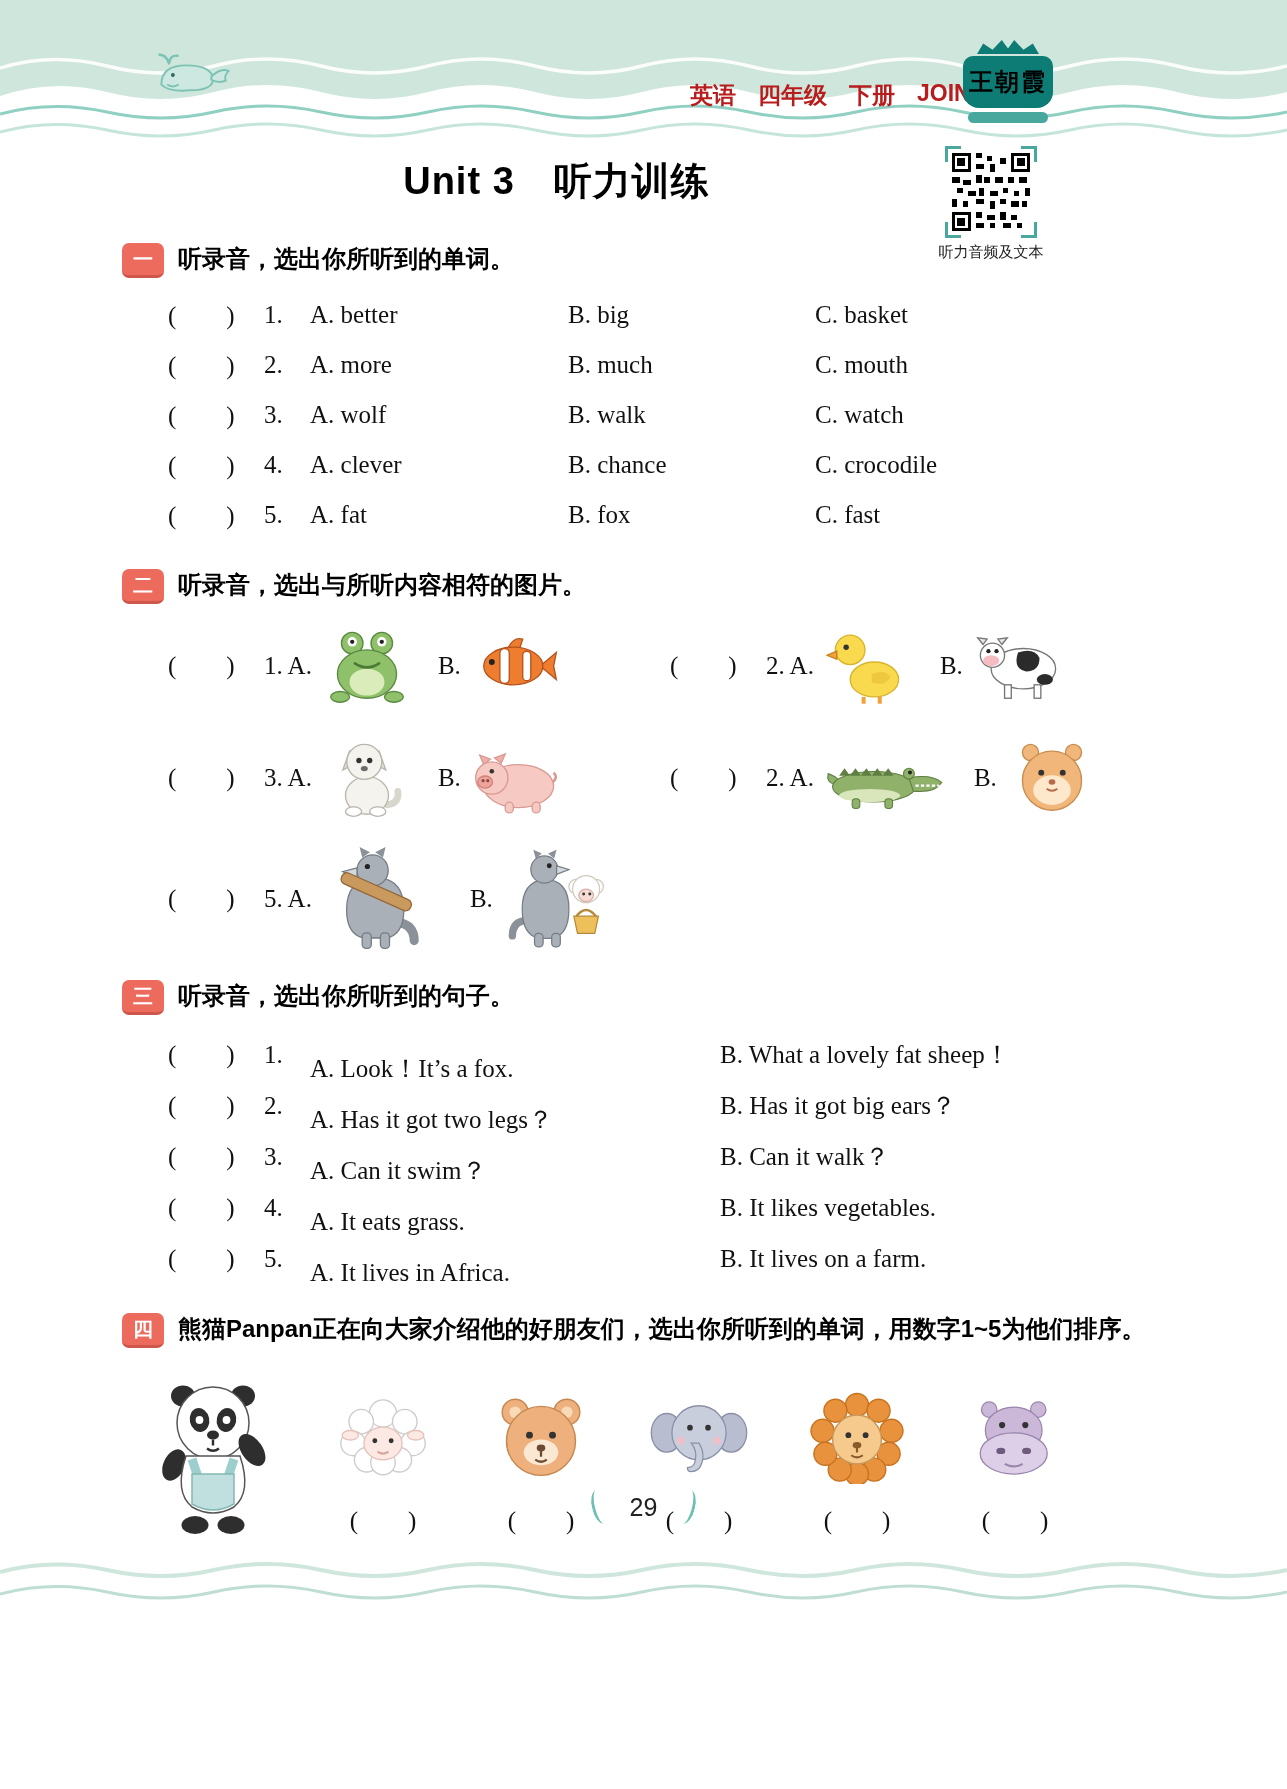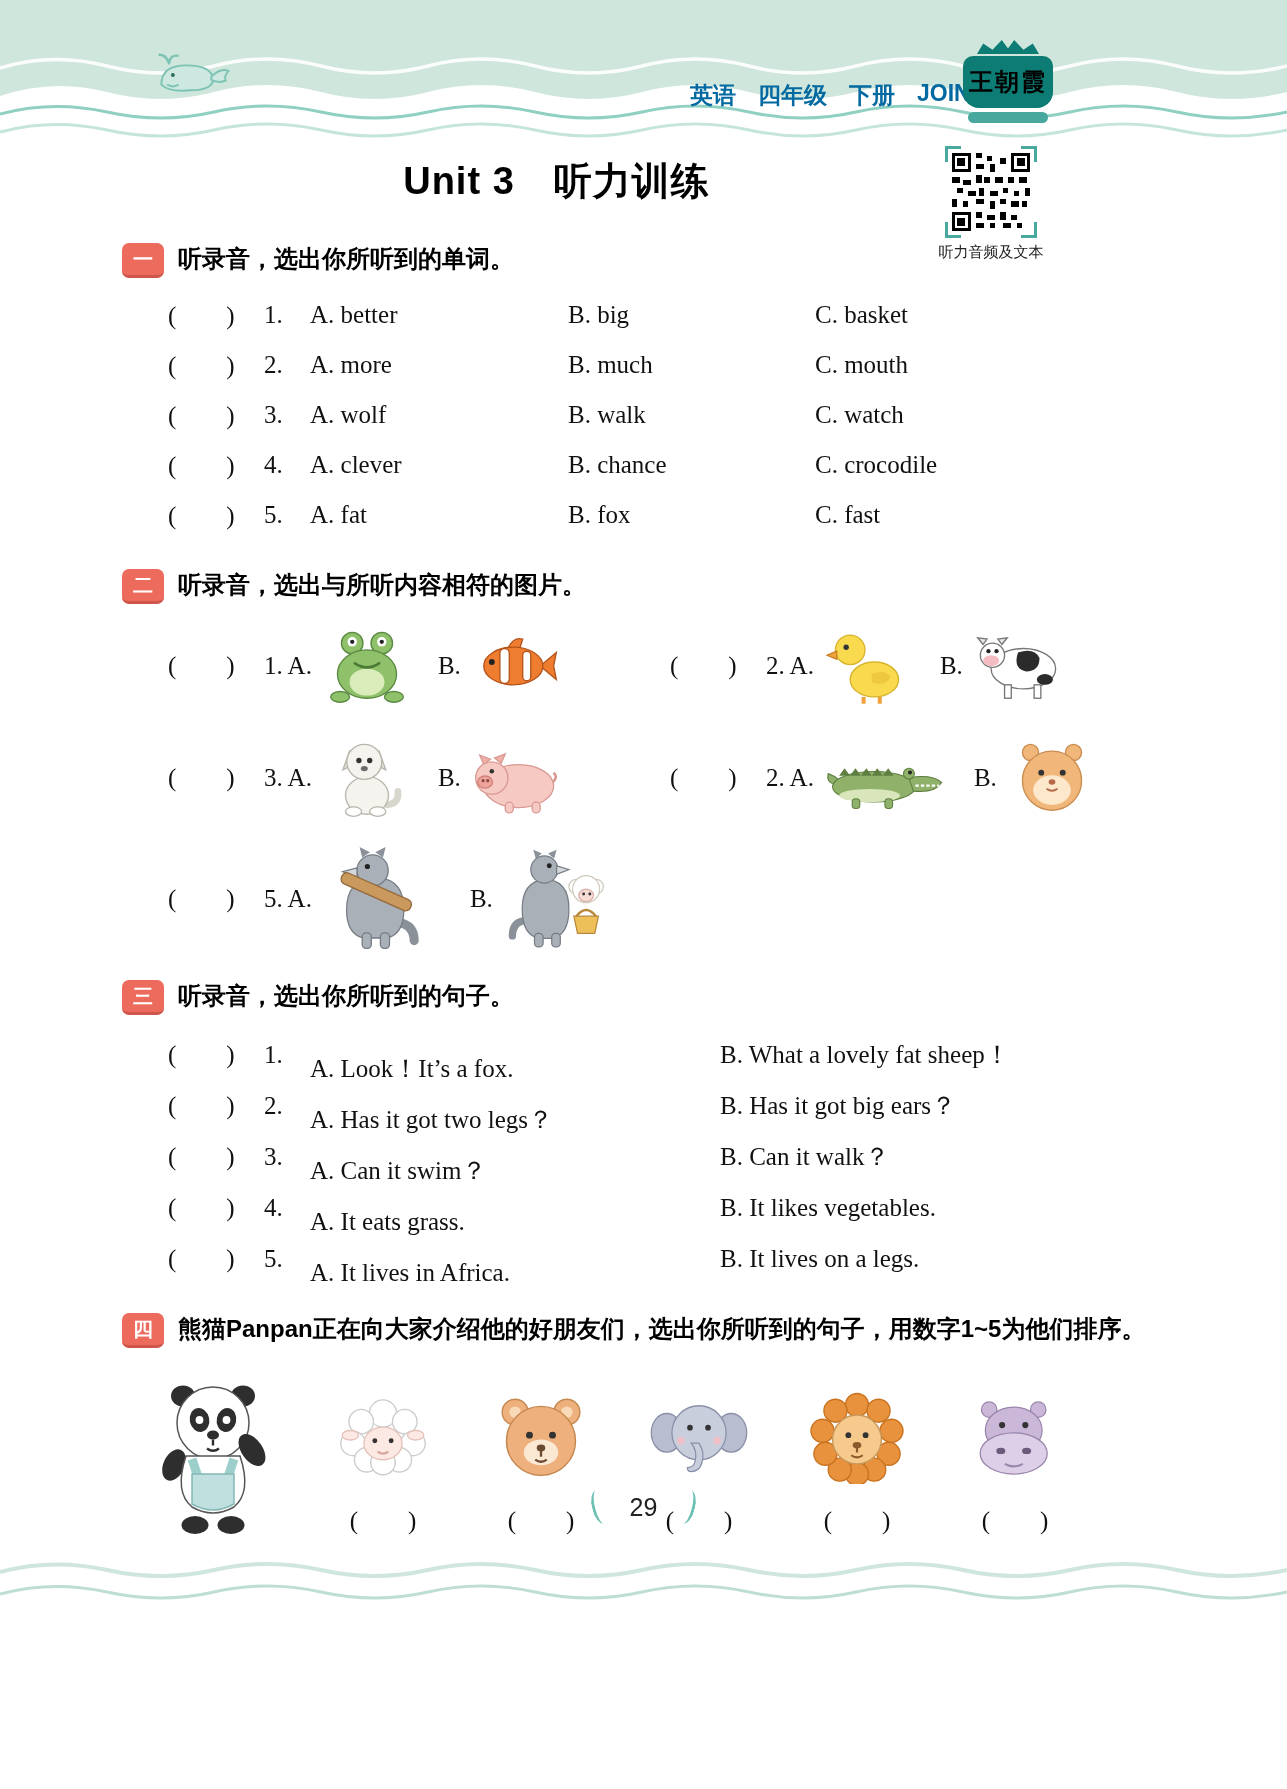--- a/index.html
+++ b/index.html
@@ -5,21 +5,21 @@
   * { box-sizing: border-box; margin: 0; padding: 0; }
   html,body { background:#ffffff; }
   body { font-family:"Liberation Serif", serif; color:#111; }
   .page { position:relative; width:1287px; height:1789px; margin:0 auto; background:#fff; overflow:hidden; }
 
   
   .header { position:absolute; top:0; left:0; width:1287px; height:150px; }
   .header-wave { position:absolute; top:0; left:0; display:block; }
   .whale { position:absolute; top:50px; left:146px; width:96px; height:58px; }
   .header-meta { position:absolute; top:80px; left:690px; display:flex; gap:22px;
-                 font-family:"Liberation Sans", sans-serif; font-weight:bold; font-size:23px; color:#0369a1; }
+                 font-family:"Liberation Sans", sans-serif; font-weight:bold; font-size:23px; color:#b91c1c; }
   .logo { position:absolute; top:40px; left:958px; width:100px; text-align:center; }
   .logo-crown { width:62px; height:14px; margin:0 auto; background:#0d7c74;
                 clip-path:polygon(0 100%,10% 25%,25% 70%,40% 0,50% 60%,60% 0,75% 70%,90% 25%,100% 100%); }
   .logo-body { width:90px; height:52px; margin:2px auto 0; background:#0d7c74; border-radius:10px 10px 16px 16px;
                color:#000000; display:flex; align-items:center; justify-content:center;
                font:bold 24px "Liberation Sans", sans-serif; letter-spacing:2px; }
   .logo-banner { width:80px; height:11px; margin:4px auto 0; background:#49a89e; border-radius:6px; }
 
   
   .title { position:absolute; top:156px; left:3px; width:100%; text-align:center; padding-right:180px;
@@ -391,27 +391,27 @@
       <div class="s3-row">
         <span class="paren">(　　)</span>
           <span class="num">4.</span>
         <span class="optA">A. It eats grass.</span>
         <span class="optB">B. It likes vegetables.</span>
       </div>
       <div class="s3-row">
         <span class="paren">(　　)</span>
           <span class="num">5.</span>
         <span class="optA">A. It lives in Africa.</span>
-        <span class="optB">B. It lives on a legs.</span>
+        <span class="optB">B. It lives on a farm.</span>
       </div>
     </div>
 
     <div class="sec-head">
       <span class="badge">四</span>
-      <span class="instruction">熊猫Panpan正在向大家介绍他的好朋友们，选出你所听到的句子，用数字1~5为他们排序。</span>
+      <span class="instruction">熊猫Panpan正在向大家介绍他的好朋友们，选出你所听到的单词，用数字1~5为他们排序。</span>
     </div>
     <div class="s4-figure">
       <span class="animal presenter">
           <svg viewBox="0 0 84 104">
             <ellipse cx="22" cy="12" rx="8" ry="7" fill="#2e2e2e"></ellipse>
             <ellipse cx="62" cy="12" rx="8" ry="7" fill="#2e2e2e"></ellipse>
             <circle cx="42" cy="30" r="24" fill="#fff" stroke="#555"></circle>
             <ellipse cx="33" cy="28" rx="6.5" ry="8" fill="#2e2e2e" transform="rotate(-12 33 28)"></ellipse>
             <ellipse cx="51" cy="28" rx="6.5" ry="8" fill="#2e2e2e" transform="rotate(12 51 28)"></ellipse>
             <circle cx="33" cy="28" r="2.6" fill="#fff"></circle>

